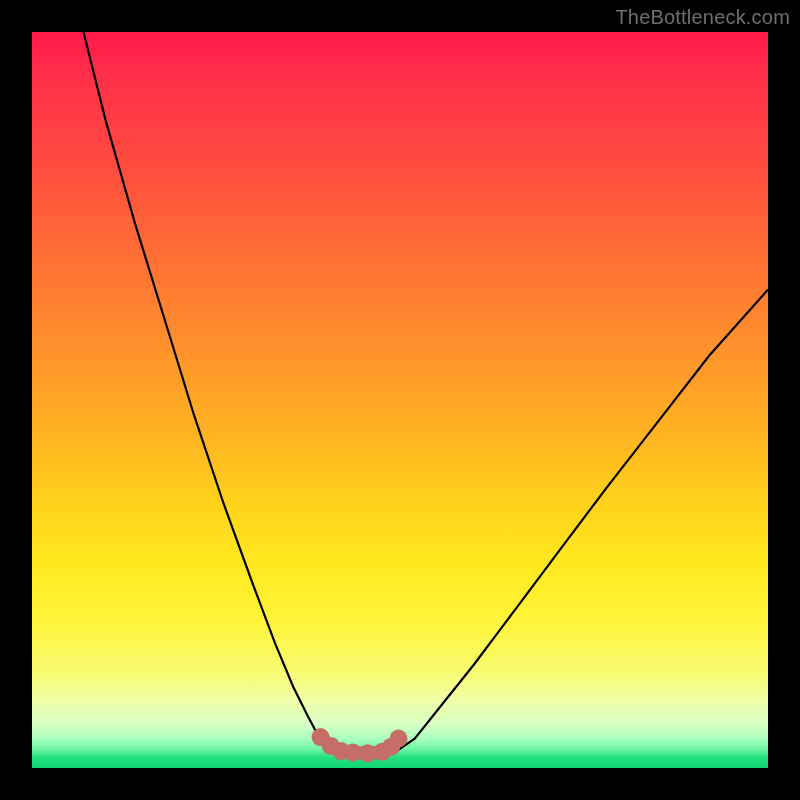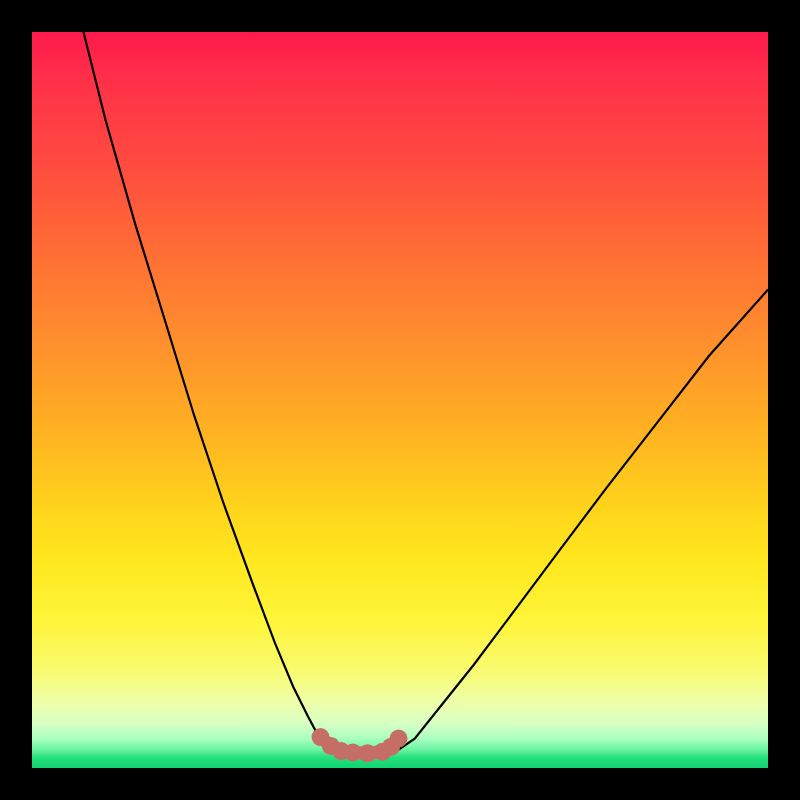--- a/index.html
+++ b/index.html
@@ -63,20 +63,21 @@
   }
   svg.curve {
     position: absolute;
     inset: 0;
   }
 </style>
 </head>
 <body>
 
 <div class="frame">
+  <div class="watermark">TheBottleneck.com</div>
 
   <div class="plot-area">
     <div class="gradient"></div>
 
     <svg class="curve" viewBox="0 0 736 736" preserveAspectRatio="none">
       <g id="curve-group">
           <path d="M 51.5 0.0 L 73.6 88.3 L 103.0 191.4 L 132.5 287.0 L 161.9 382.7 L 191.4 471.0 L 220.8 552.0 L 242.9 610.9 L 261.3 655.0 L 276.0 684.5 L 287.0 705.1 L 298.1 716.9 L 309.1 720.5 L 309.1 720.5 L 320.2 721.3 L 331.2 721.3 L 342.2 721.3 L 353.3 720.5 L 364.3 719.1 L 364.3 719.1 L 382.7 706.6 L 412.2 669.8 L 441.6 633.0 L 485.8 574.1 L 529.9 515.2 L 574.1 456.3 L 625.6 390.1 L 677.1 323.8 L 736.0 257.6" fill="none" stroke="#000000" stroke-width="2.2"></path>
         </g>
       <g id="marker-group">
           <path d="M 288.5 705.1 L 298.8 713.9 L 309.1 719.1 L 320.9 720.5 L 335.6 721.3 L 350.3 719.8 L 359.2 714.7 L 366.5 706.6" fill="none" stroke="#c56e66" stroke-width="13" stroke-linecap="round" stroke-linejoin="round"></path>

